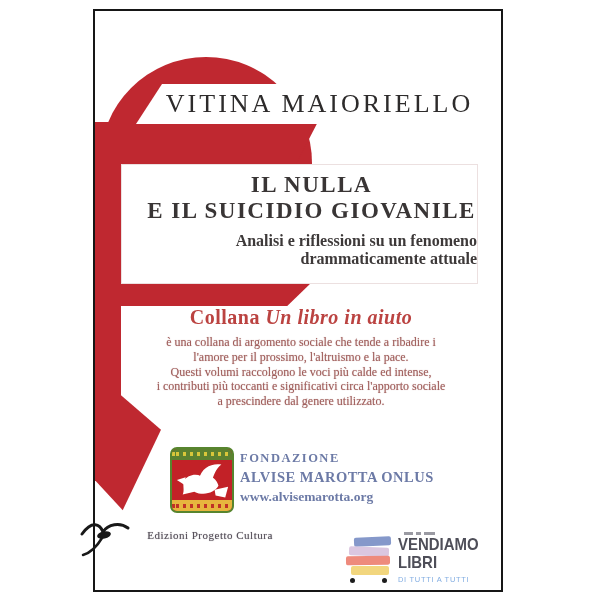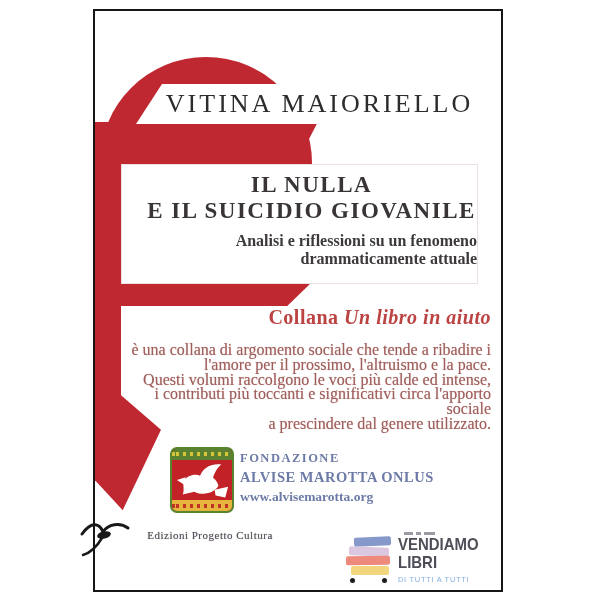--- a/index.html
+++ b/index.html
@@ -30,24 +30,24 @@
 
   
   .title-box{position:absolute;left:121px;top:164px;width:357px;height:120px;background:#fff;
         border:1px solid #ece0e0;box-sizing:border-box;z-index:2;text-align:center;padding-left:24px;}
   .title-l{font-weight:700;color:#393535;font-size:23px;letter-spacing:1.5px;line-height:26px;}
   .title-l1{margin-top:7px;}
   .subtitle-l{font-weight:700;color:#3d3939;font-size:16px;line-height:18px;text-align:right;}
   .subtitle-l1{margin-top:8px;}
 
   
-  .collana{position:absolute;left:111px;top:306px;width:380px;z-index:3;text-align:right;}
+  .collana{position:absolute;left:111px;top:306px;width:380px;z-index:3;text-align:center;}
   .collana-heading{font-size:20px;font-weight:700;color:#bb4341;letter-spacing:.5px;}
   .collana-heading .series{font-style:italic;}
-  .collana-lines{margin-top:14px;font-size:16px;line-height:14.8px;color:#a05f5c;
+  .collana-lines{margin-top:6px;font-size:12px;line-height:14.8px;color:#a05f5c;
         text-shadow:0 0 1px rgba(160,95,92,.55);}
 
   
   .fond-logo{position:absolute;left:170px;top:447px;width:64px;height:66px;z-index:3;
         border:2px solid #57852e;border-radius:7px;background:#c22127;box-sizing:border-box;overflow:hidden;}
   .fond-logo .strip-top{position:absolute;left:0;top:0;width:100%;height:11px;background:#5c8130;
         background-image:repeating-linear-gradient(90deg,#d8c63a 0 3px,transparent 3px 7px);
         background-size:auto 4px;background-repeat:repeat-x;background-position:4px 3px;}
   .fond-logo .strip-bottom{position:absolute;left:0;bottom:0;width:100%;height:11px;background:#e7b53e;
         background-image:repeating-linear-gradient(90deg,#c03226 0 3px,transparent 3px 7px);

